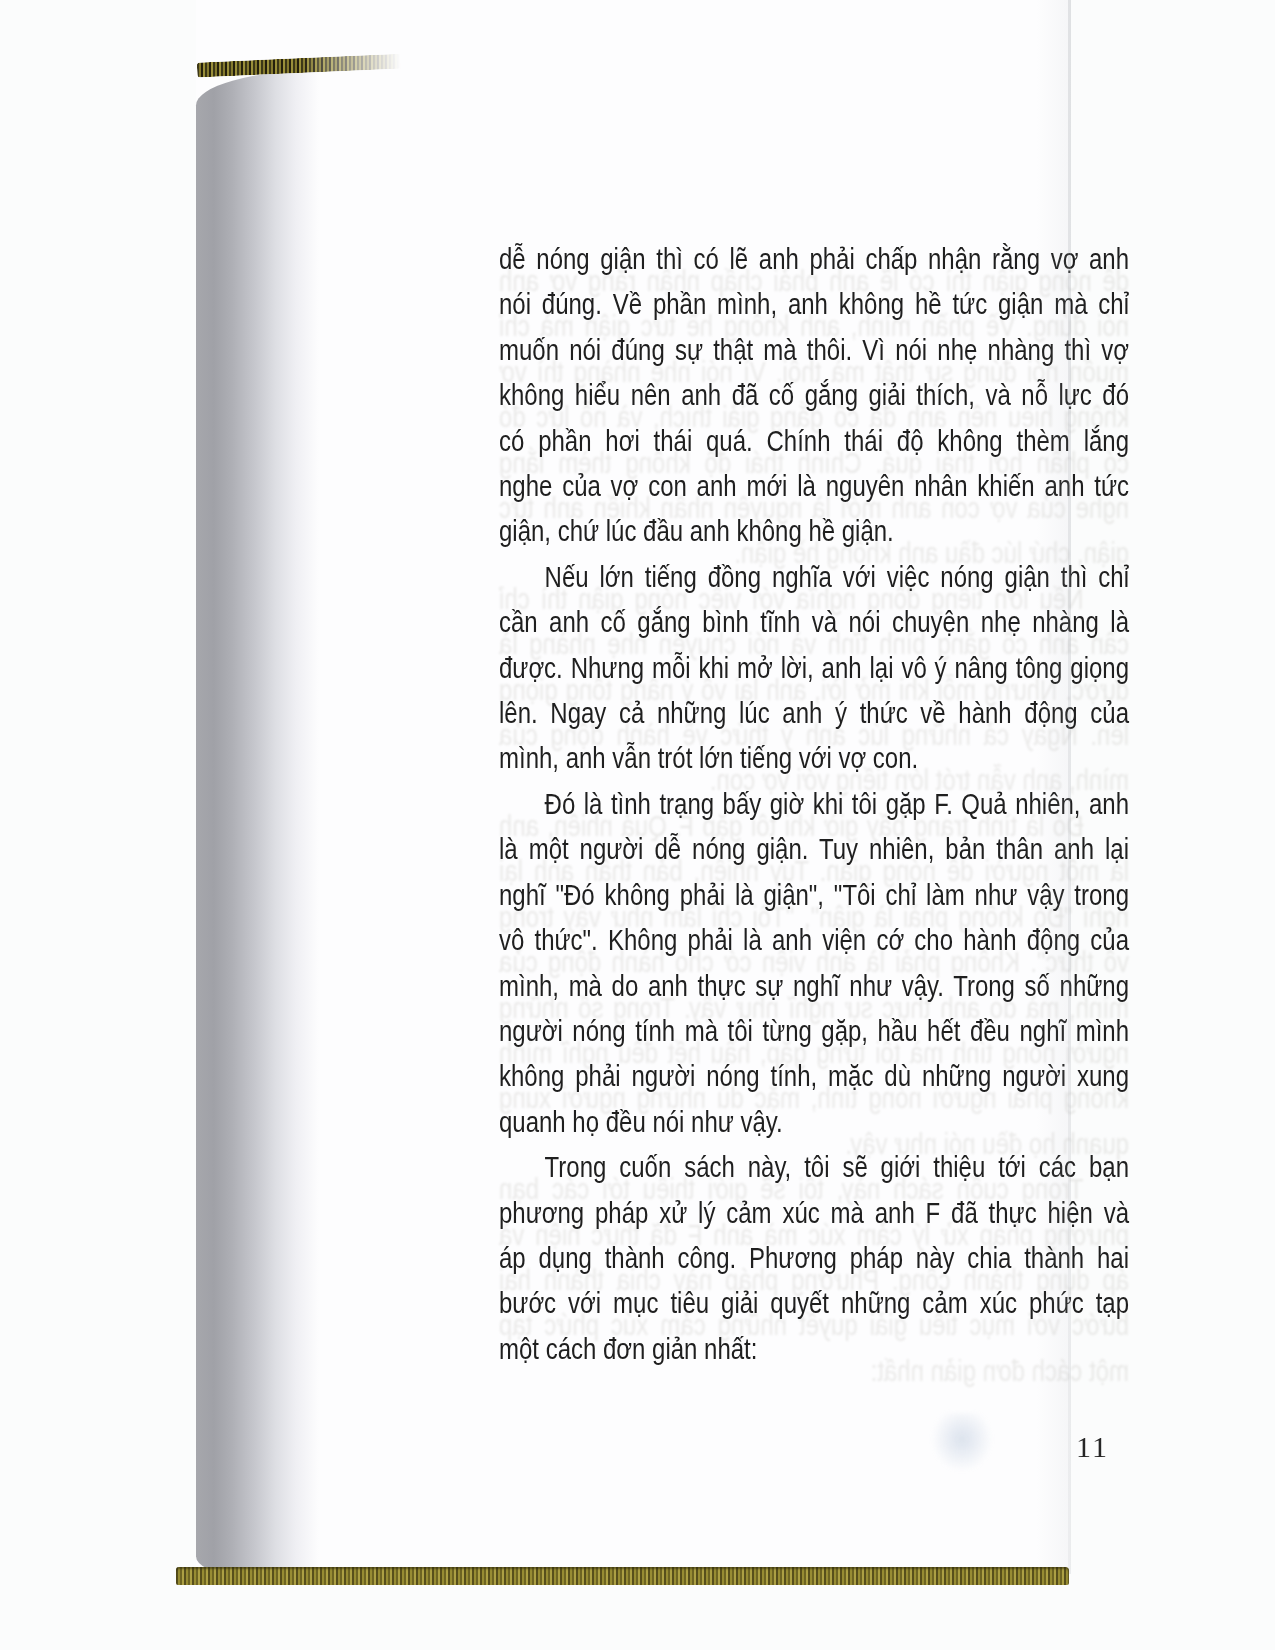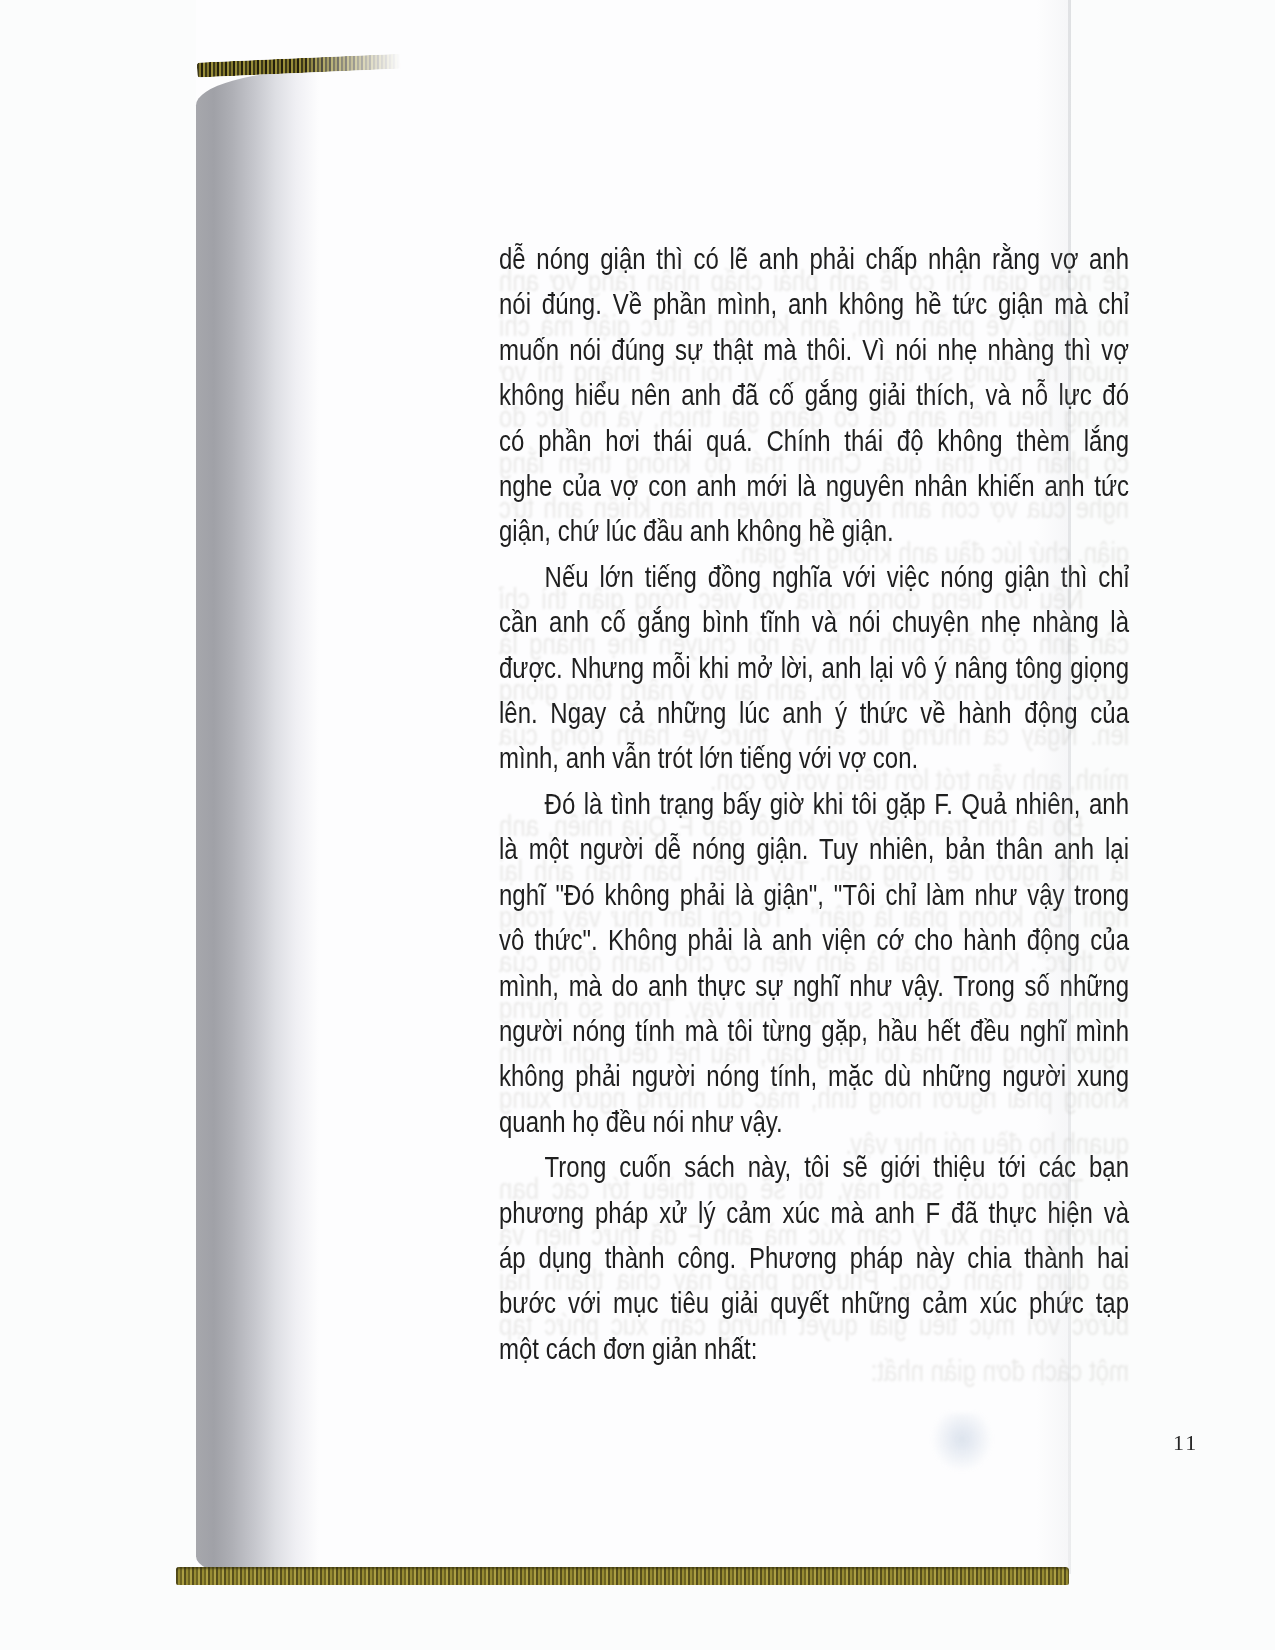--- a/index.html
+++ b/index.html
@@ -94,23 +94,23 @@
     transform: translateX(630px) scaleX(-0.7995);
     transform-origin: 0 0;
     font-size: 30px;
     line-height: 45.4px;
     color: #6e6a5c;
   }
 
   
   .page-number {
     position: absolute;
-    left: 977px; top: 1430px;
+    left: 880px; top: 1430px;
     font-family: "Liberation Serif", "DejaVu Serif", serif;
-    font-size: 22px;
+    font-size: 30px;
     letter-spacing: 2px;
     color: #262626;
   }
 
   
   .smudge {
     position: absolute;
     left: 736px; top: 1413px; width: 60px; height: 58px;
     background: radial-gradient(ellipse at 50% 45%,
       rgba(173,190,214,.42), rgba(173,190,214,0) 72%);

